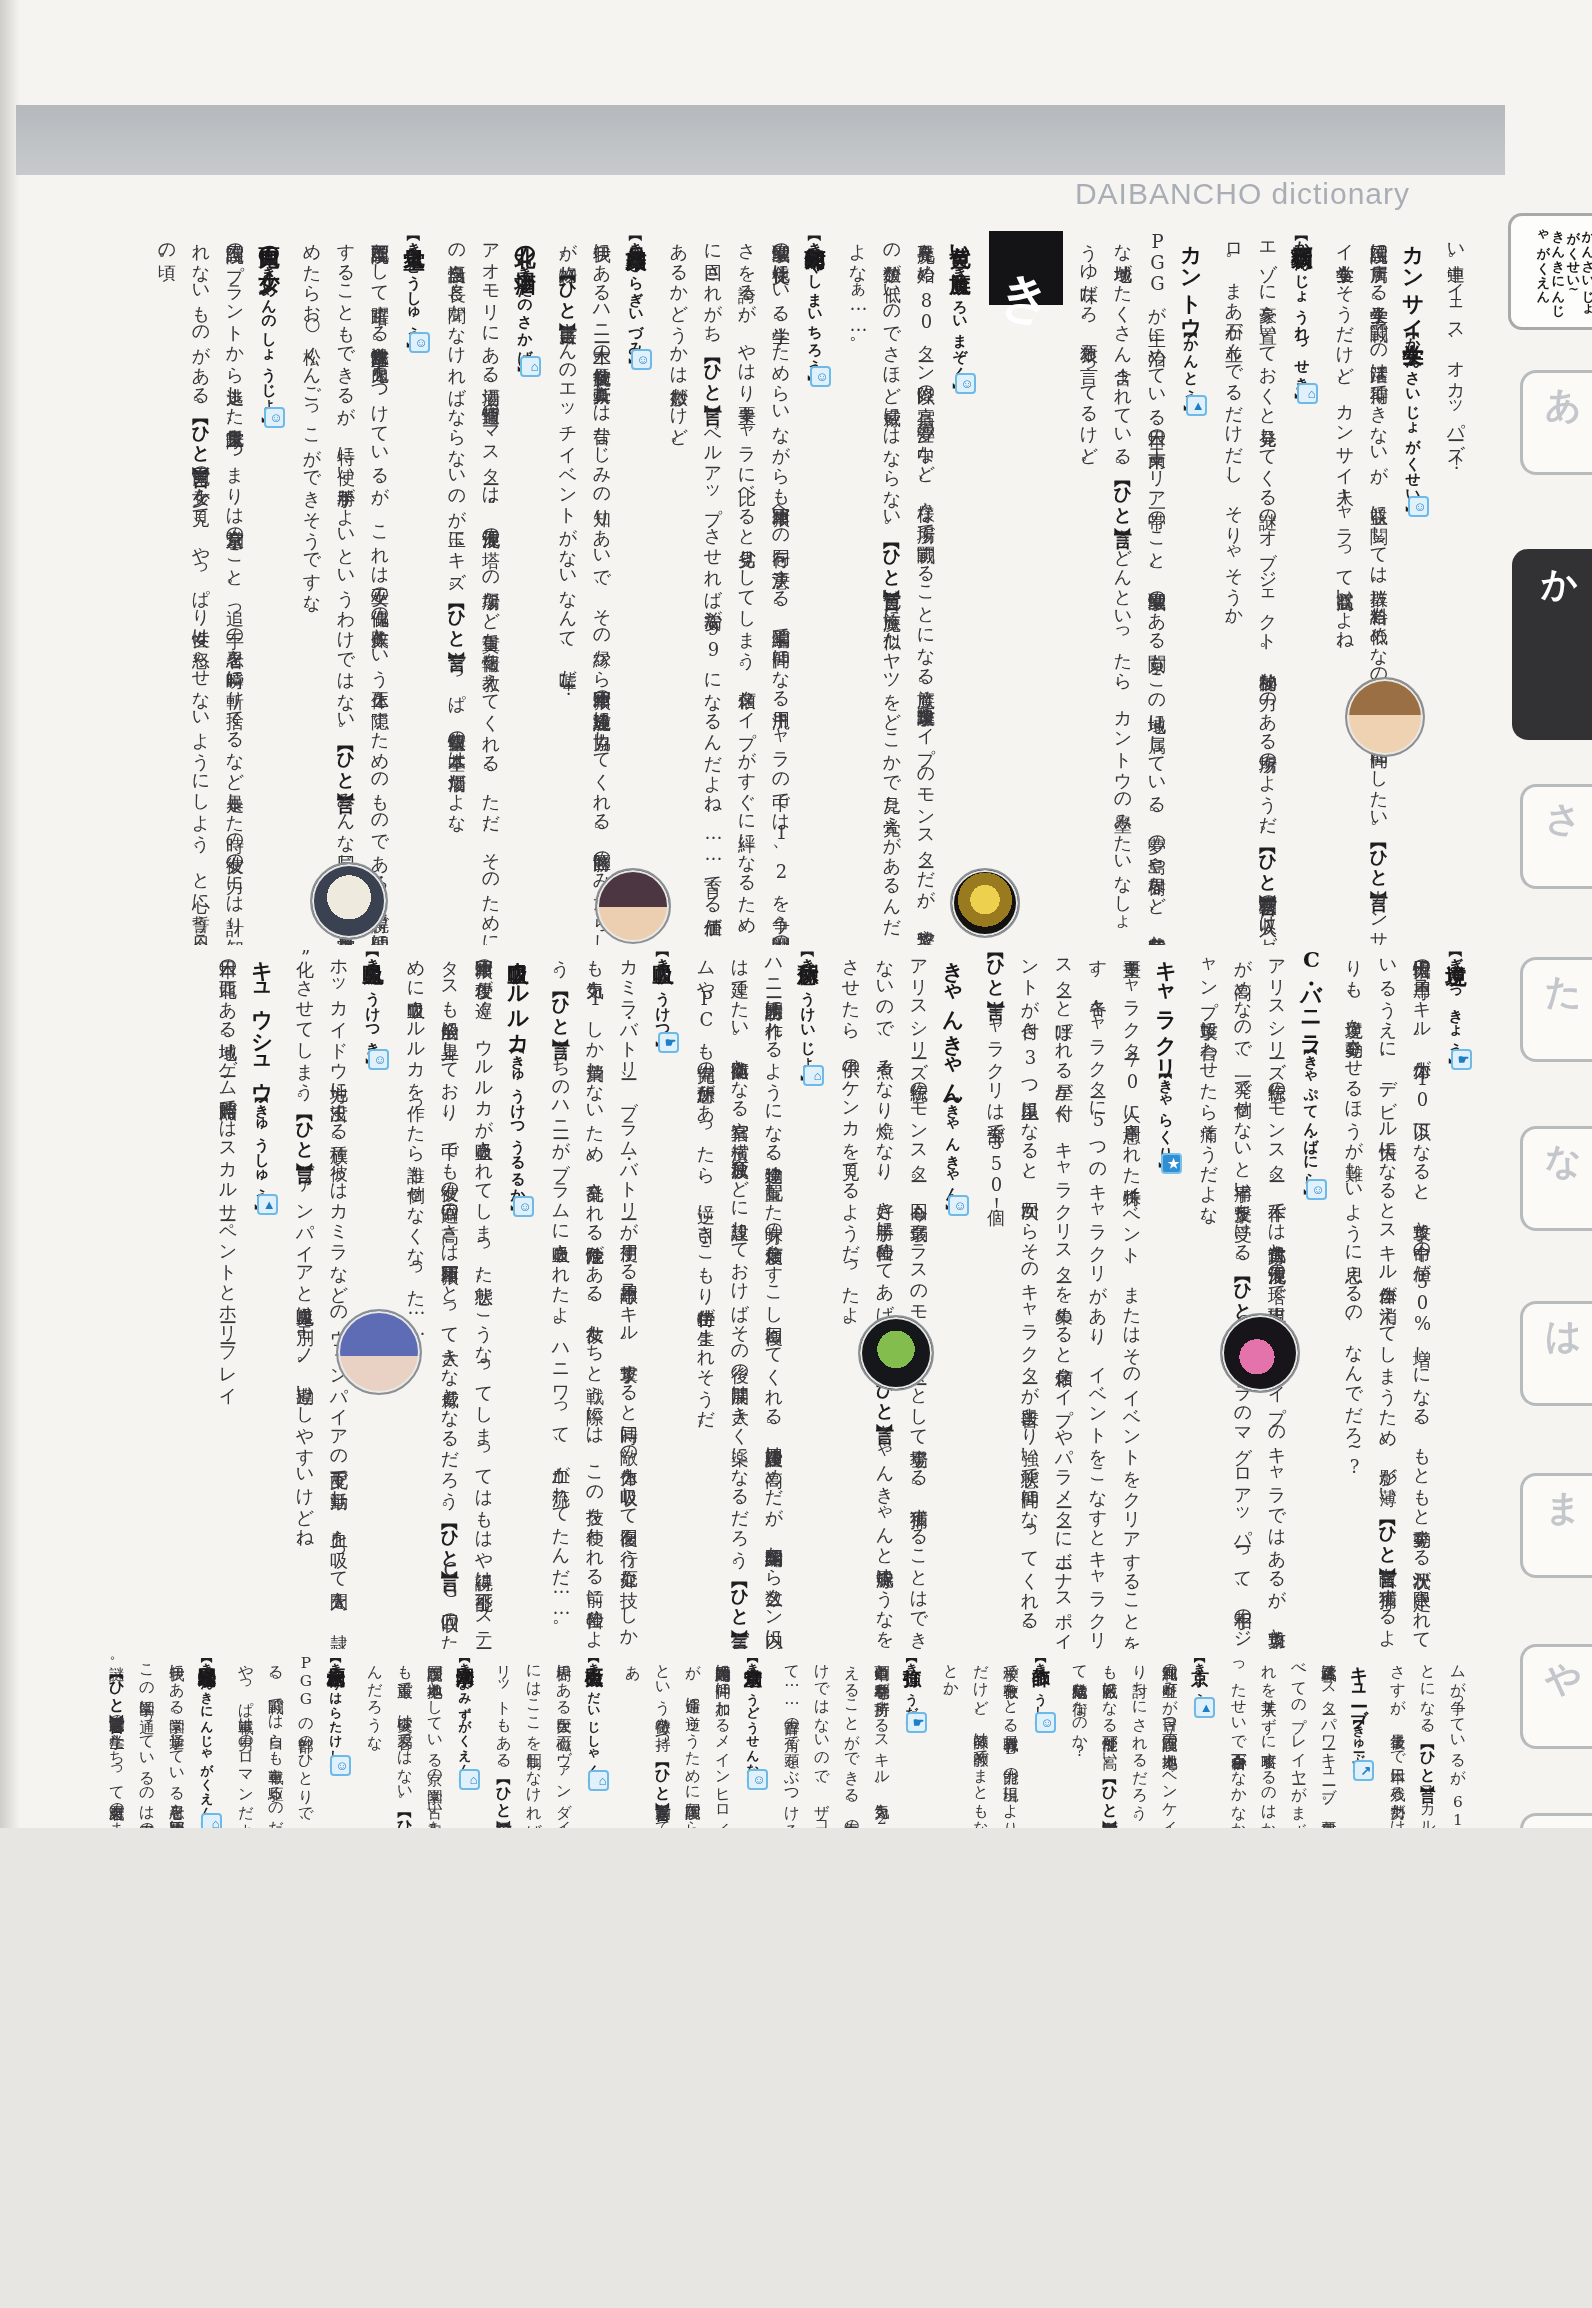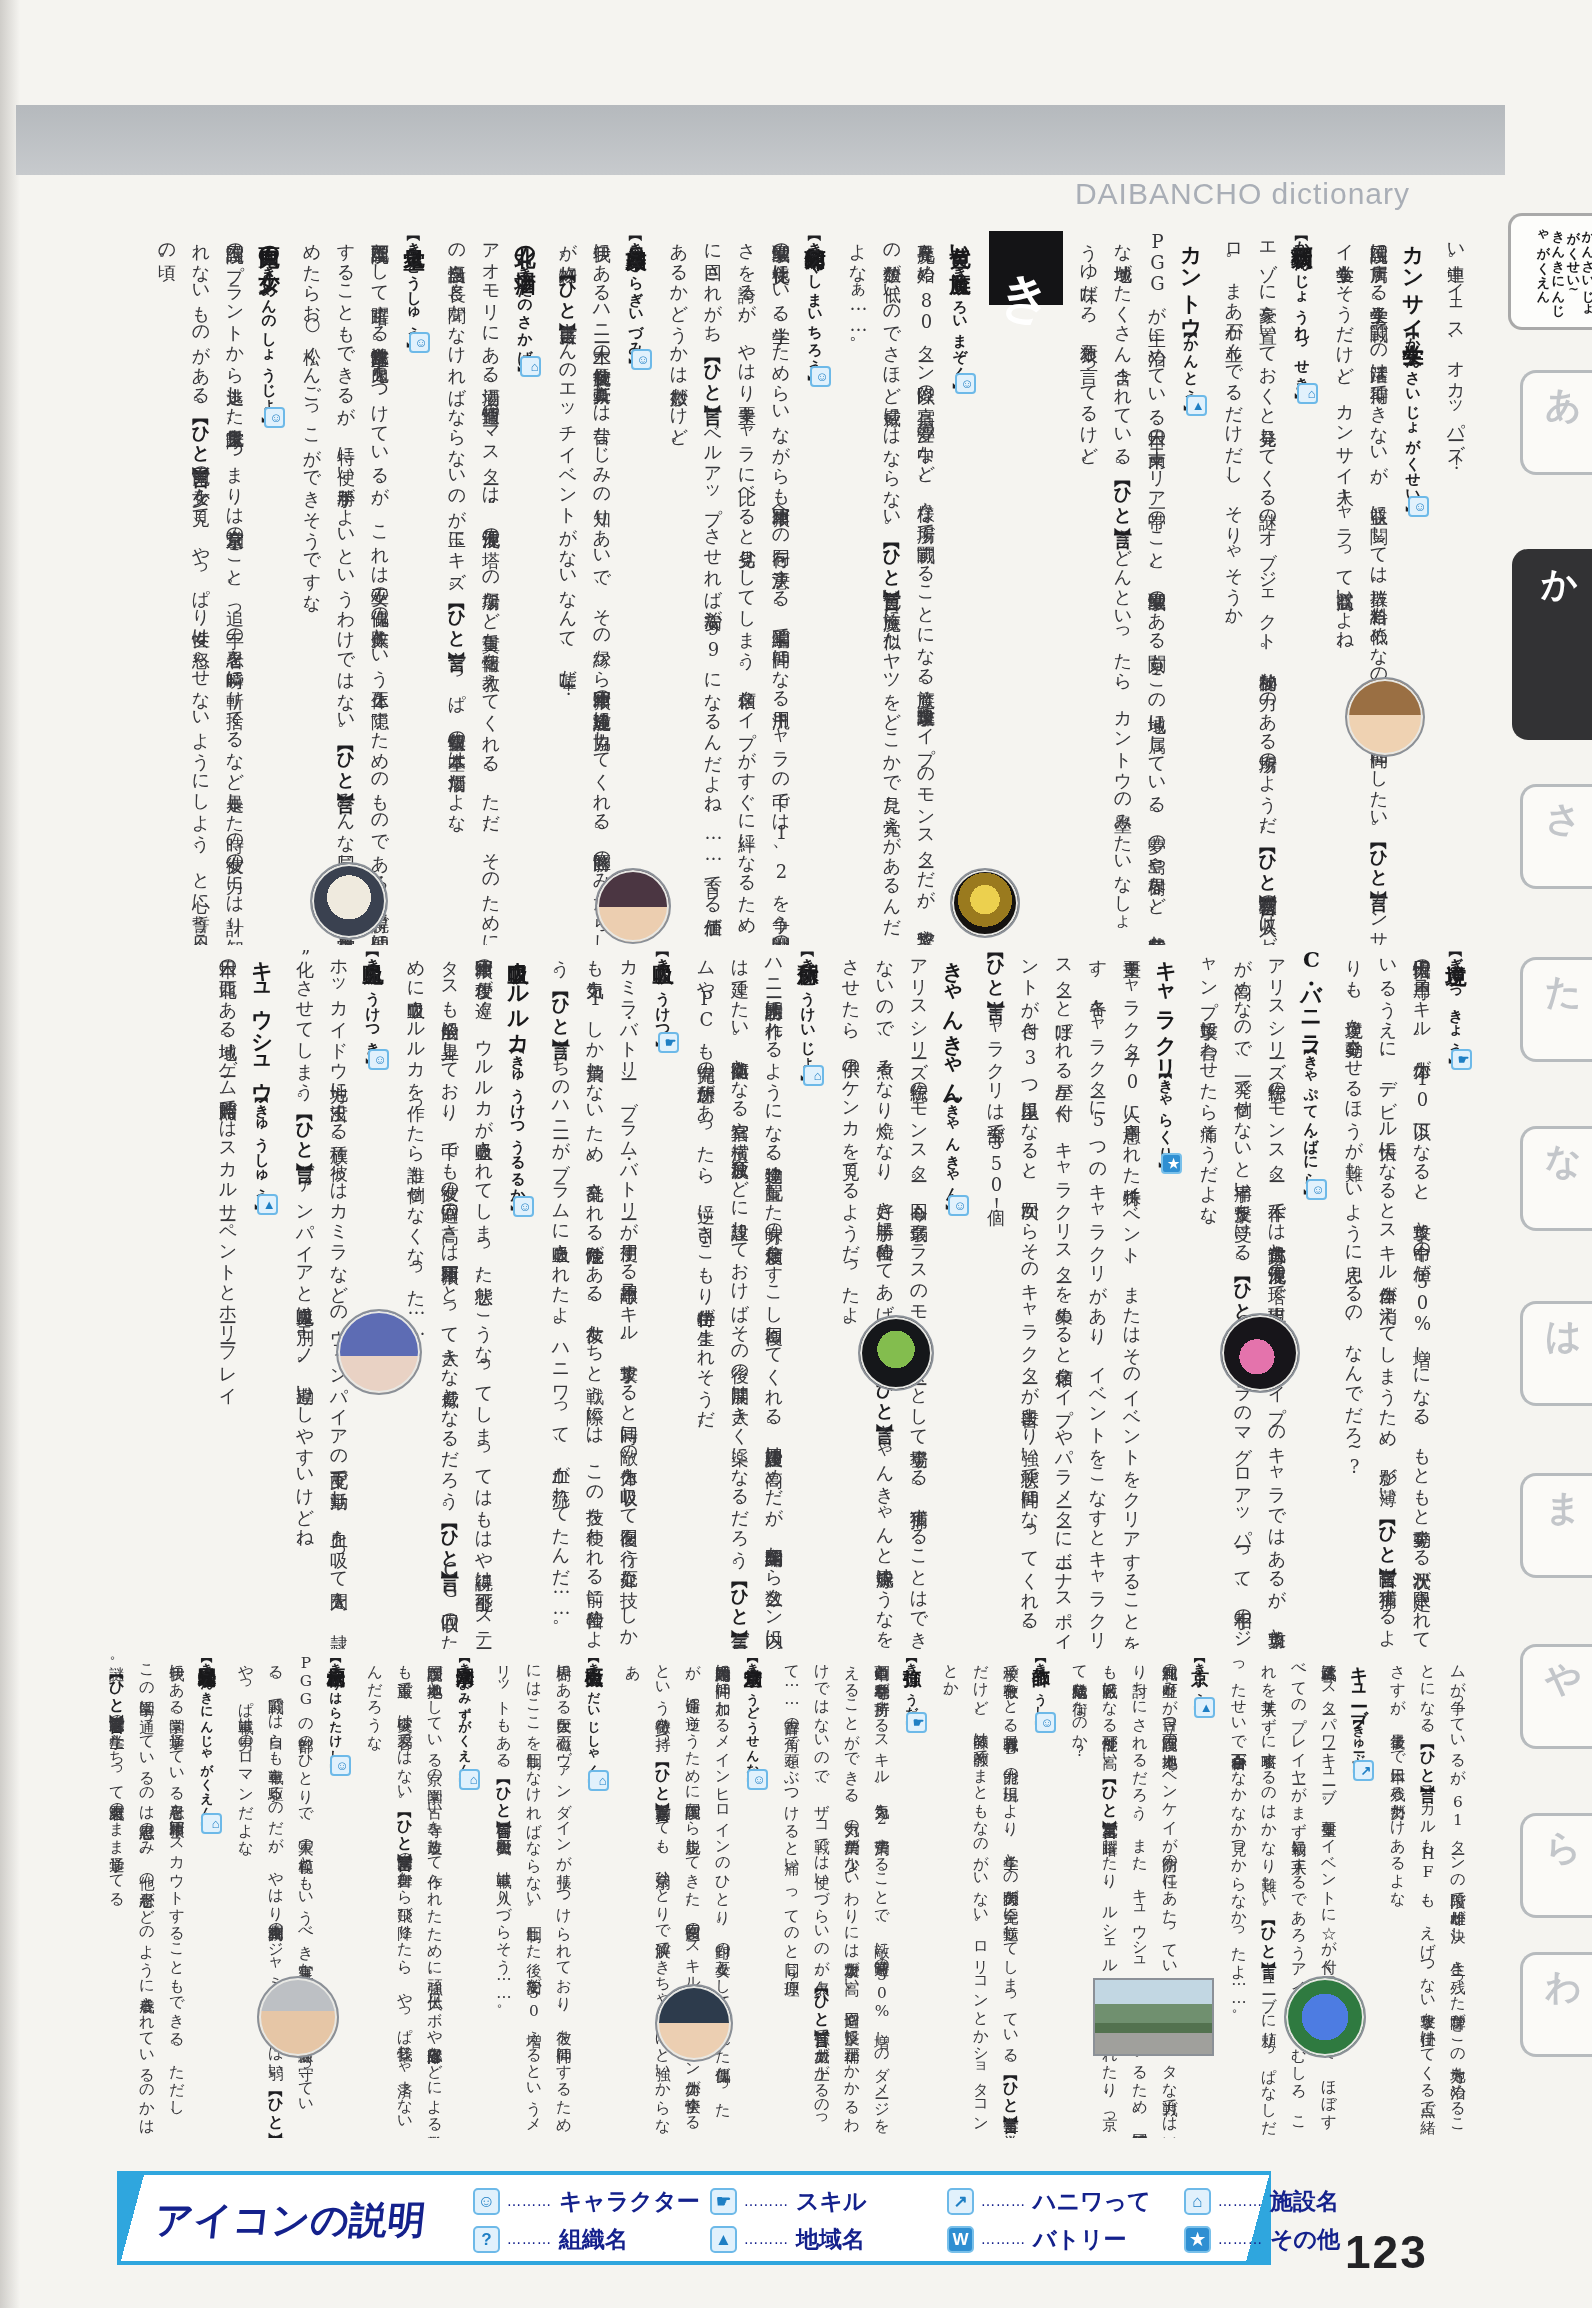--- a/index.html
+++ b/index.html
@@ -1,16 +1,16 @@
 <!DOCTYPE html>
 <html><head>
 <meta charset="utf-8">
 <style>
   html,body{margin:0;padding:0;background:#e8e6e2;}
-  #page{position:relative;width:1592px;height:2308px;background:#f5f4f0;overflow:hidden;
+  #page{position:relative;width:1592px;height:1828px;background:#f5f4f0;overflow:hidden;
         font-family:"DejaVu Serif",serif;color:#37373b;}
   #page::before{content:"";position:absolute;left:0;top:0;width:20px;height:100%;
         background:linear-gradient(90deg,#cfcdc9,#f5f4f0);}
   
   .header-bar{position:absolute;left:16px;top:105px;width:1489px;height:70px;
         background:linear-gradient(180deg,#b5b9bd,#c7cacd);}
   .header-title{position:absolute;top:177px;right:182px;font-family:"Liberation Sans",sans-serif;
         font-size:30px;letter-spacing:1px;color:#a9aeb6;}
   
   .range-tab{position:absolute;left:1508px;top:213px;width:92px;height:117px;background:#fdfdfb;

